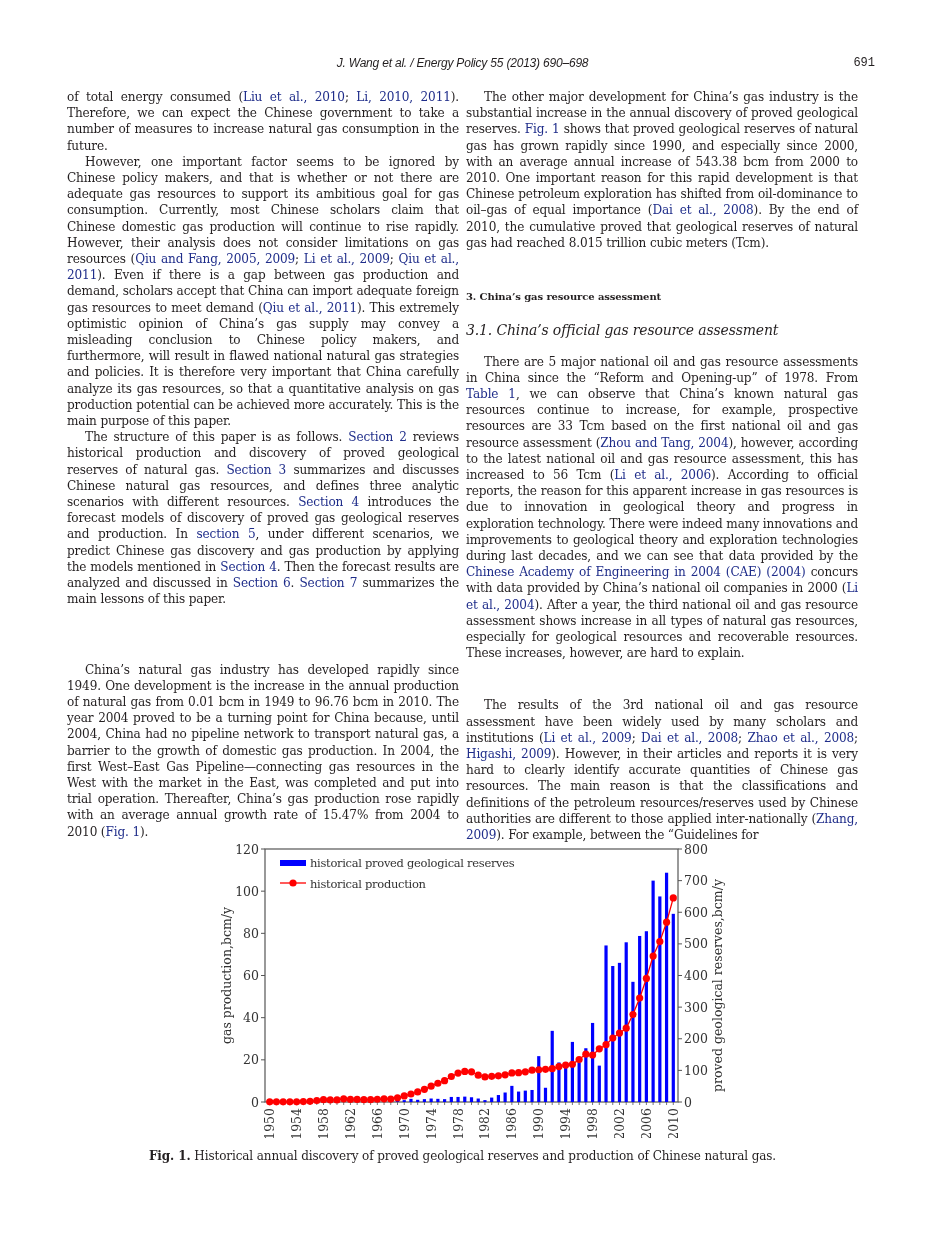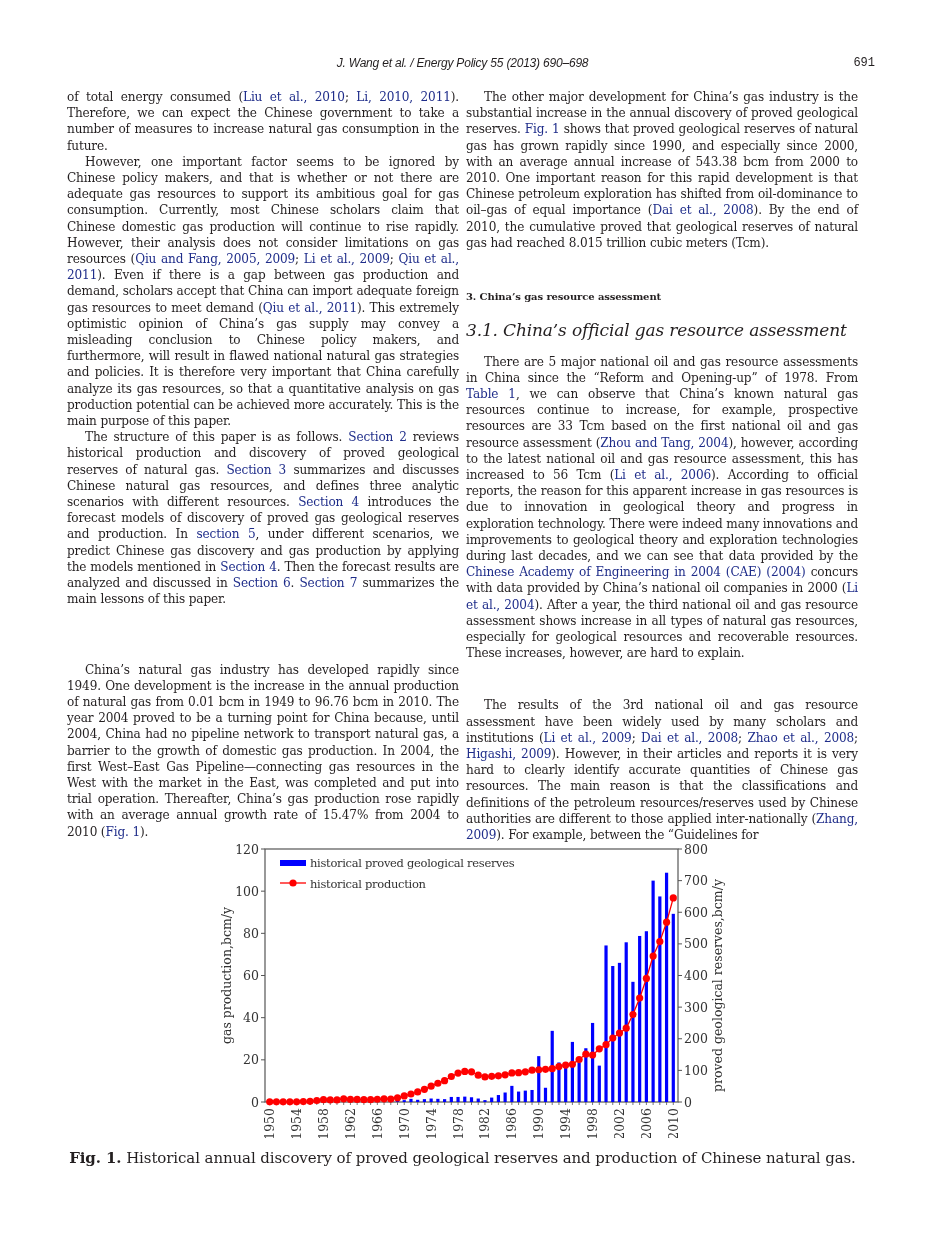--- a/index.html
+++ b/index.html
@@ -11,26 +11,26 @@
   .running-head .pageno { position: absolute; right: 50px; top: 2px; font-style: normal; font-family: Liberation Mono, monospace; }
 
   .col { position: absolute; top: 89px; width: 392px; font-size: 12.1px; line-height: 16.2px;
          text-align: justify; letter-spacing: -0.15px; }
   .col-left { left: 67px; }
   .col-right { left: 466px; }
   .col p { margin: 0; text-indent: 0; }
   .col p.ind { text-indent: 18px; }
   .link { color: #1f2d8a; }
   h2.sec { font-size: 10px; font-weight: bold; margin: 0; line-height: 16.5px; text-align: left; letter-spacing: -0.1px; }
-  h3.sub { font-size: 17px; font-style: italic; font-weight: normal; margin: 0; line-height: 16px; text-align: left; }
+  h3.sub { font-size: 14px; font-style: italic; font-weight: normal; margin: 0; line-height: 16px; text-align: left; }
   .gap { height: 16px; }
 
   .figure { position: absolute; left: 210px; top: 838px; width: 520px; height: 300px; }
   .caption { position: absolute; left: 0; top: 1149px; width: 925px; text-align: center;
-             font-size: 15px; letter-spacing: -0.1px; }
+             font-size: 12px; letter-spacing: -0.1px; }
   .caption b { font-weight: bold; }
   svg text { font-family: "DejaVu Serif", "Liberation Serif", serif; }
 </style>
 </head>
 <body>
 
 <div class="running-head">
   <span class="center">J. Wang et al. / Energy Policy 55 (2013) 690–698</span>
   <span class="pageno">691</span>
 </div>

